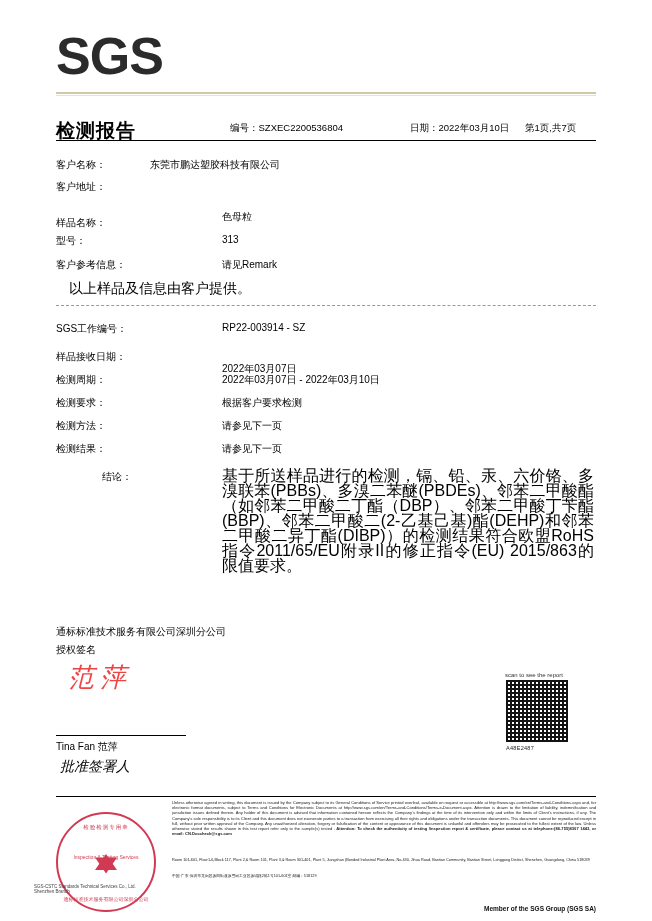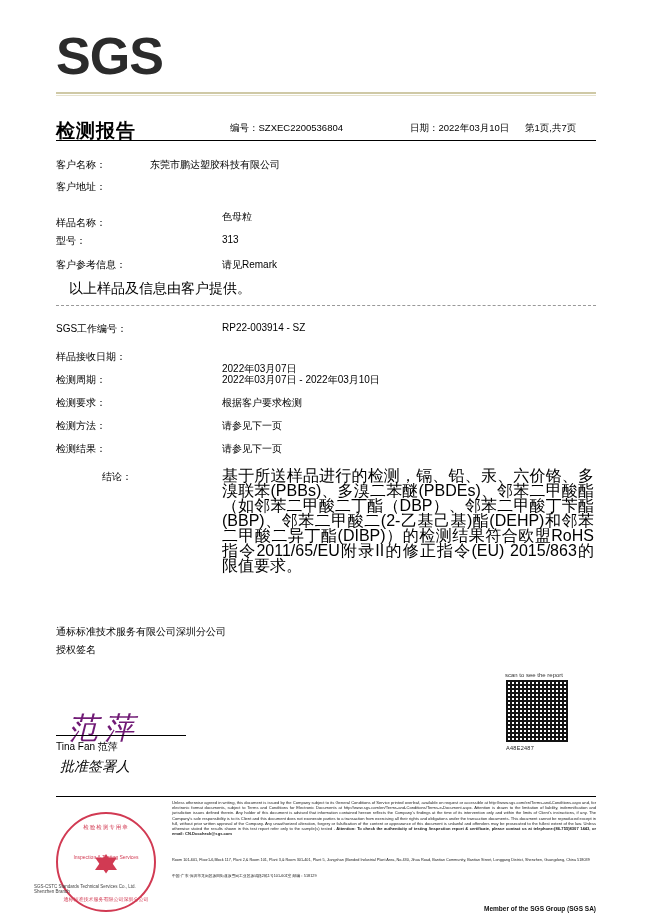--- a/index.html
+++ b/index.html
@@ -135,25 +135,25 @@
   }
   .sig-auth {
     position: absolute;
     left: 56px;
     top: 643px;
     font-size: 10px;
   }
   .sig-script {
     position: absolute;
     left: 68px;
-    top: 708px;
+    top: 660px;
     font-family: "Liberation Serif", serif;
-    font-size: 30px;
+    font-size: 26px;
     font-style: italic;
-    color: #701a75;
+    color: #ef4444;
     letter-spacing: 6px;
   }
   .sig-line {
     position: absolute;
     left: 56px;
     top: 735px;
     width: 130px;
     height: 1px;
     background: #000;
   }

